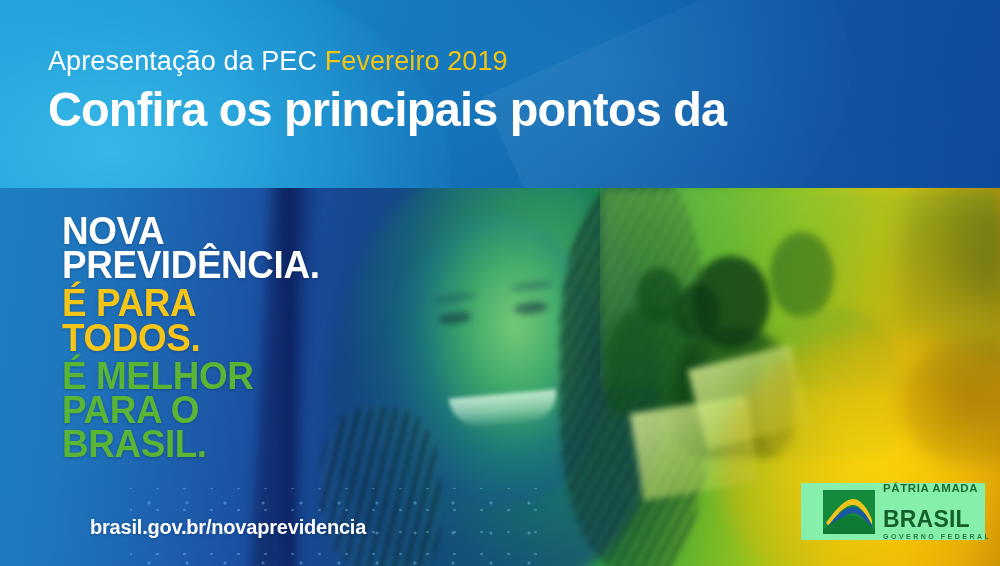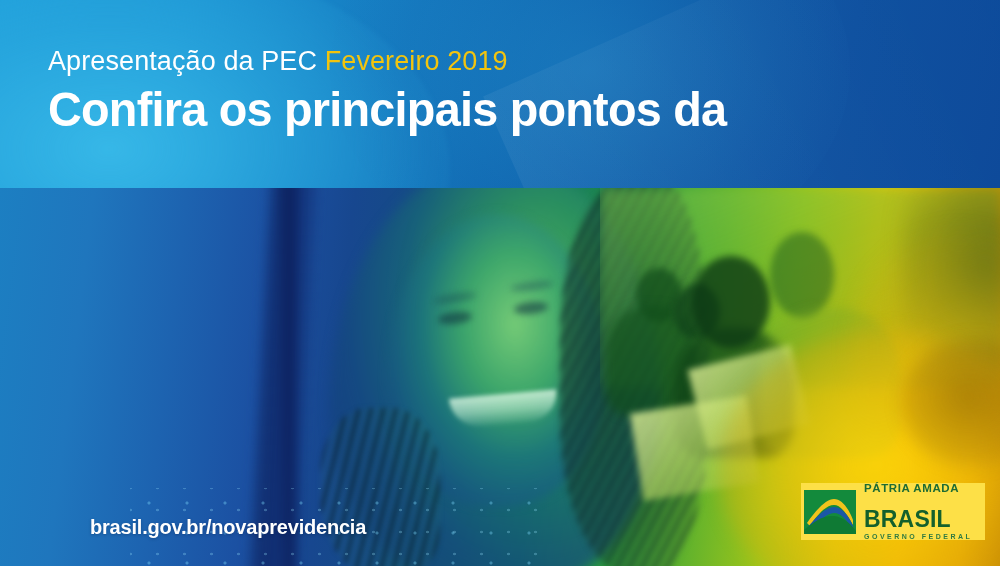--- a/index.html
+++ b/index.html
@@ -387,24 +387,24 @@
     white-space:nowrap;
     text-shadow:0 1px 3px rgba(6,30,70,0.35);
     margin-left:28px;
   }
 
   
   .gov-logo {
     position:absolute;
     left:801px; top:483px;
     width:184px; height:57px;
-    background:#fde047;
+    background:#86efac;
     display:flex;
     align-items:center;
-    padding:5px 3px;
+    padding:5px 22px;
     gap:8px;
   }
   .gov-mark {
     position:relative;
     width:52px; height:44px;
     background:#138a3c;
     overflow:hidden;
     flex:0 0 auto;
   }
   .gov-mark svg { display:block; width:52px; height:44px; }
@@ -488,20 +488,31 @@
       <div class="s-paper a"></div>
       <div class="s-paper b"></div>
       <div class="s-glow-y2"></div>
       <div class="s-glow-y"></div>
       <div class="s-dark"></div>
     </div>
 
     <div class="speckle"></div>
   </div>
 
+  <div class="promo">
+    <div class="promo-line promo-white">NOVA</div>
+    <div class="promo-line promo-white">PREVIDÊNCIA.</div>
+    <div class="promo-gap"></div>
+    <div class="promo-line promo-yellow">É PARA</div>
+    <div class="promo-line promo-yellow">TODOS.</div>
+    <div class="promo-gap"></div>
+    <div class="promo-line promo-green">É MELHOR</div>
+    <div class="promo-line promo-green">PARA O</div>
+    <div class="promo-line promo-green">BRASIL.</div>
+  </div>
 
   <div class="site-url">brasil.gov.br/novaprevidencia</div>
 
   <div class="gov-logo">
     <div class="gov-mark">
       <svg viewBox="0 0 52 44" xmlns="http://www.w3.org/2000/svg" aria-hidden="true">
         <rect x="0" y="0" width="52" height="44" fill="#138a3c"></rect>
         <path d="M3 33 C12 20, 22 9, 30 9 C38 9, 45 19, 49 30 L49 35 C43 24, 37 15, 30 15 C22 15, 13 25, 6 36 Z" fill="#f2c31c"></path>
         <path d="M4 37 C13 26, 22 17, 30 17 C38 17, 45 26, 49 36 L49 40 C43 30, 37 23, 30 23 C23 23, 14 32, 8 41 Z" fill="#1b57a5"></path>
         <path d="M0 40 C10 31, 20 25, 30 26 C39 27, 46 33, 52 41 L52 44 L0 44 Z" fill="#0f7a34"></path>

